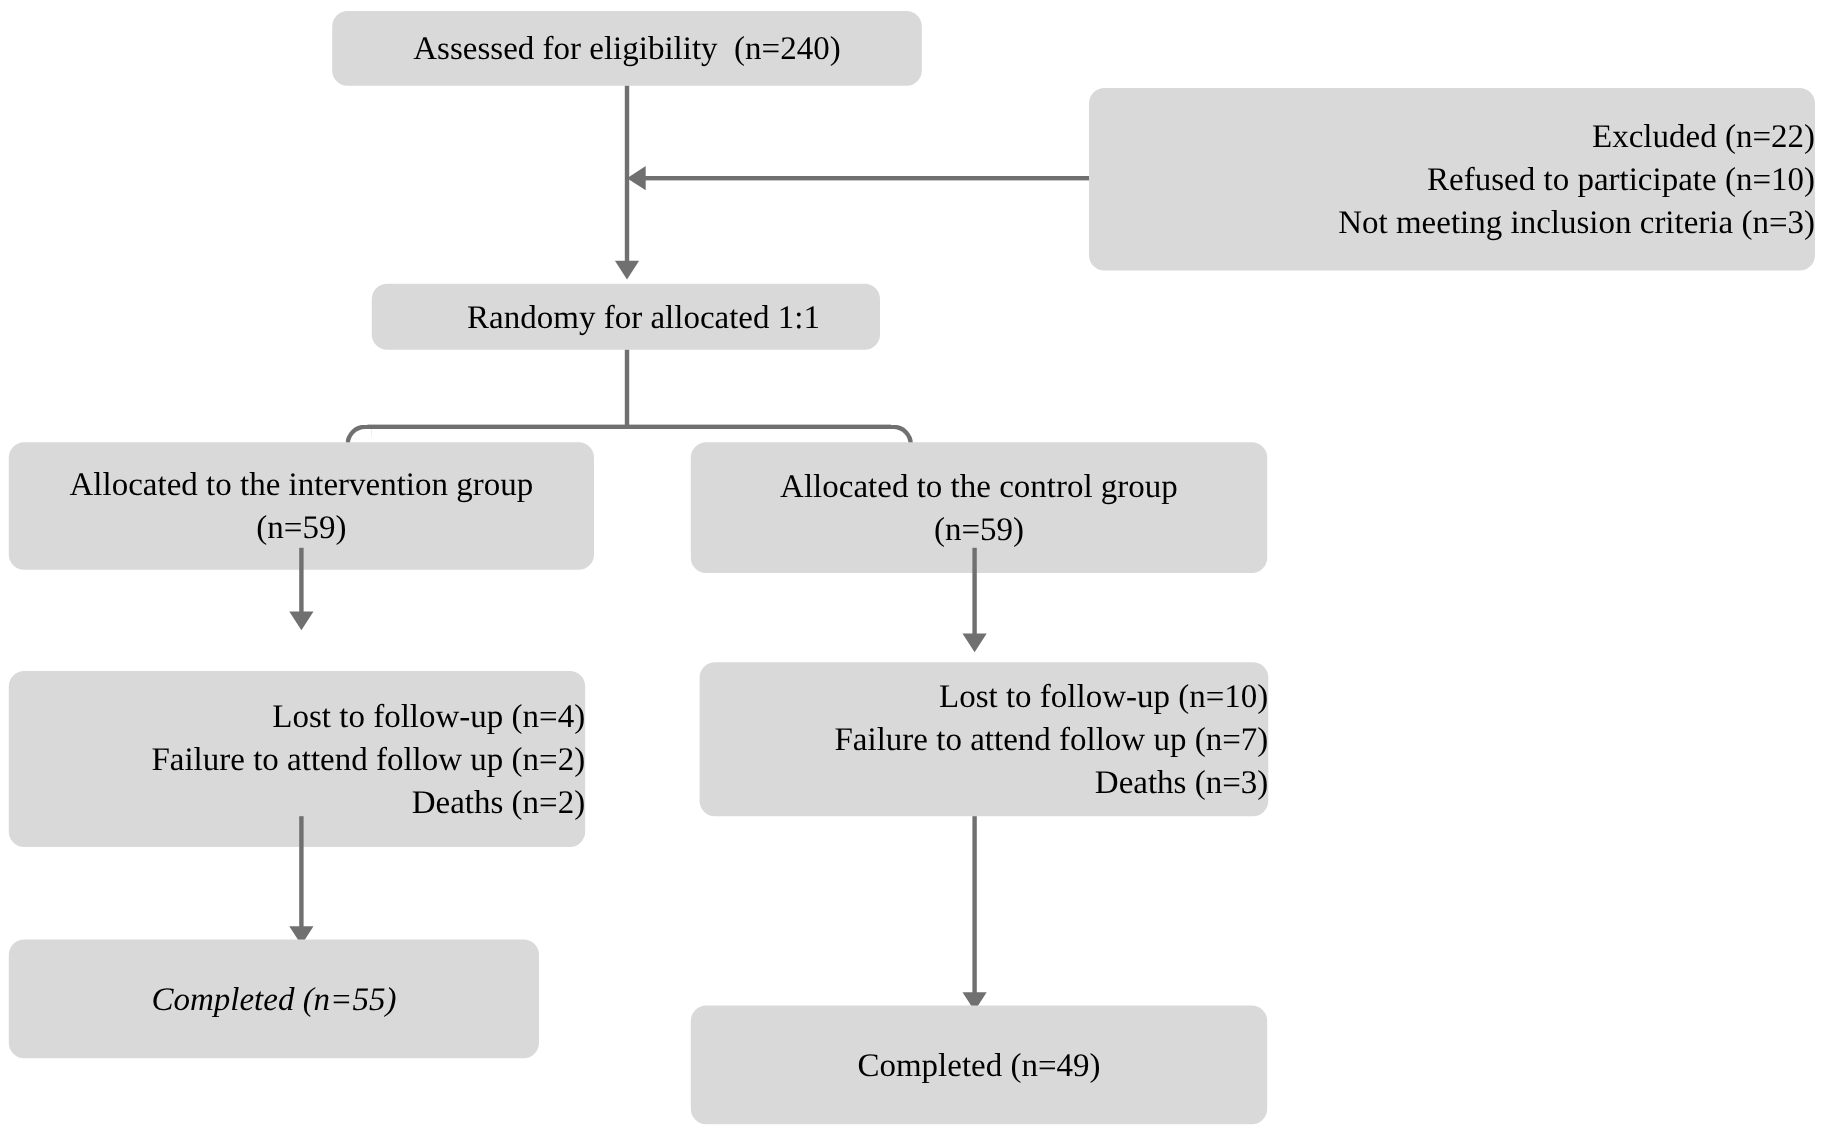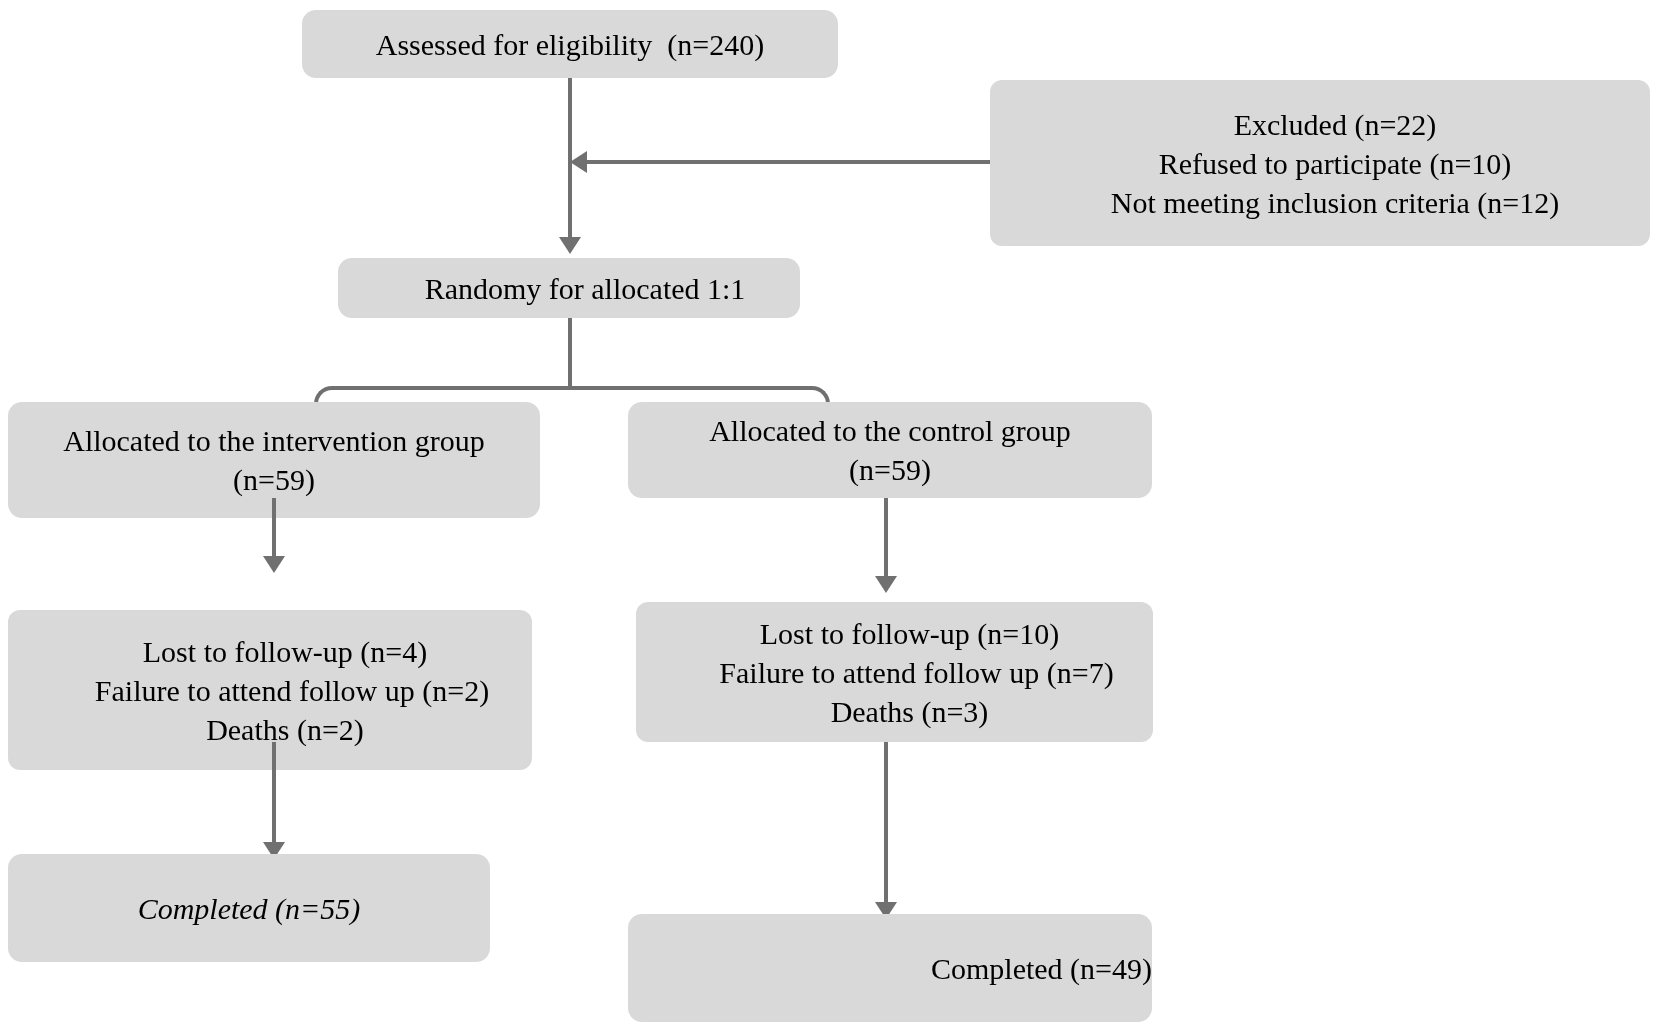--- a/index.html
+++ b/index.html
@@ -25,23 +25,22 @@
     line-height: 1.30;
     display: flex;
     flex-direction: column;
     justify-content: center;
   }
   .node.center {
     align-items: center;
     text-align: center;
   }
   .node.left {
-    align-items: center;
+    align-items: flex-end;
     text-align: left;
-    border-radius: 12px;
   }
   .node .ln {
     display: block;
     white-space: pre;
   }
   .node.left .ln { padding-left: 30px; }
   .node.left .ln.indent { padding-left: 44px; }
 
   
   .vline {
@@ -94,21 +93,21 @@
   <div class="node center" style="left:302px; top:10px; width:536px; height:68px;">
     <span class="ln">Assessed for eligibility  (n=240)</span>
   </div>
 
   <div class="vline" style="left:568px; top:78px; width:4px; height:163px;"></div>
   <div class="arrowdown" style="left:559px; top:237px;"></div>
 
   <div class="node left" style="left:990px; top:80px; width:660px; height:166px;">
     <span class="ln">Excluded (n=22)</span>
     <span class="ln">Refused to participate (n=10)</span>
-    <span class="ln">Not meeting inclusion criteria (n=12)</span>
+    <span class="ln">Not meeting inclusion criteria (n=3)</span>
   </div>
 
   <div class="hline" style="left:586px; top:160px; width:404px; height:4px;"></div>
   <div class="arrowleft" style="left:570px; top:151px;"></div>
 
   <div class="node center" style="left:338px; top:258px; width:462px; height:60px;padding-left:32px;">
     <span class="ln">Randomy for allocated 1:1</span>
   </div>
 
   <div class="vline" style="left:568px; top:318px; width:4px; height:70px;"></div>
@@ -116,21 +115,21 @@
   <div class="elbow tl" style="left:314px; top:386px; width:24px; height:26px;"></div>
   <div class="elbow tr" style="left:806px; top:386px; width:24px; height:26px;"></div>
   <div class="vline" style="left:314px; top:406px; width:4px; height:0px;"></div>
   <div class="vline" style="left:826px; top:406px; width:4px; height:0px;"></div>
 
   <div class="node center" style="left:8px; top:402px; width:532px; height:116px;">
     <span class="ln">Allocated to the intervention group</span>
     <span class="ln">(n=59)</span>
   </div>
 
-  <div class="node center" style="left:628px; top:402px; width:524px; height:96px;">
+  <div class="node center" style="left:628px; top:402px; width:524px; height:119px;">
     <span class="ln">Allocated to the control group</span>
     <span class="ln">(n=59)</span>
   </div>
 
   <div class="vline" style="left:272px; top:498px; width:4px; height:62px;"></div>
   <div class="arrowdown" style="left:263px; top:556px;"></div>
 
   <div class="vline" style="left:884px; top:498px; width:4px; height:82px;"></div>
   <div class="arrowdown" style="left:875px; top:576px;"></div>
 
@@ -149,17 +148,17 @@
   <div class="vline" style="left:272px; top:742px; width:4px; height:104px;"></div>
   <div class="arrowdown" style="left:263px; top:842px;"></div>
 
   <div class="vline" style="left:884px; top:742px; width:4px; height:164px;"></div>
   <div class="arrowdown" style="left:875px; top:902px;"></div>
 
   <div class="node center" style="left:8px; top:854px; width:482px; height:108px;font-style:italic;">
     <span class="ln">Completed (n=55)</span>
   </div>
 
-  <div class="node center" style="left:628px; top:914px; width:524px; height:108px;align-items:flex-end;">
+  <div class="node center" style="left:628px; top:914px; width:524px; height:108px;">
     <span class="ln">Completed (n=49)</span>
   </div>
 
 </div>
 
 </body></html>

